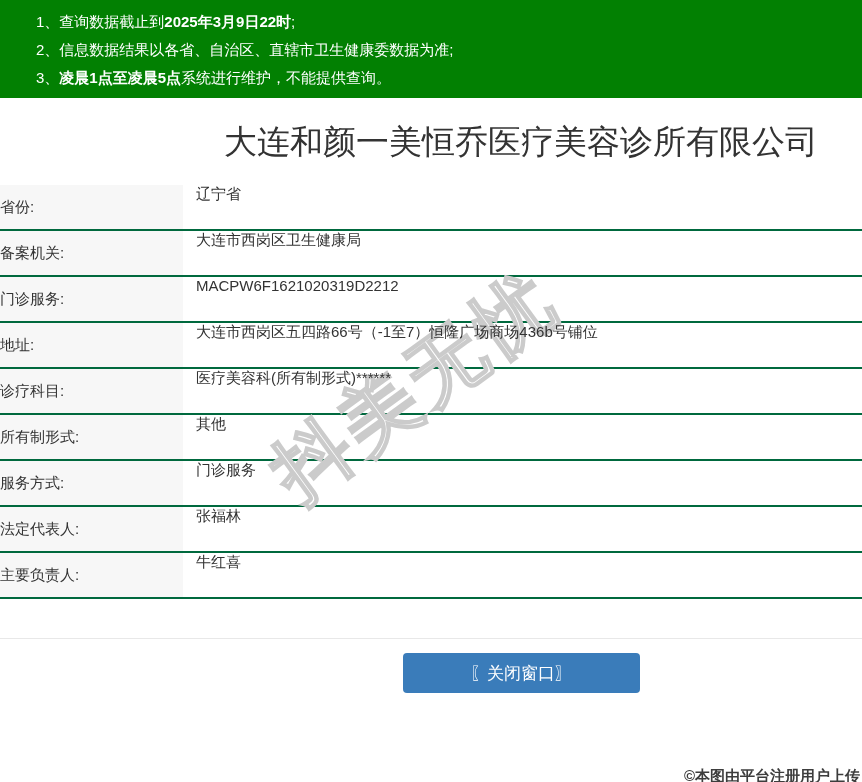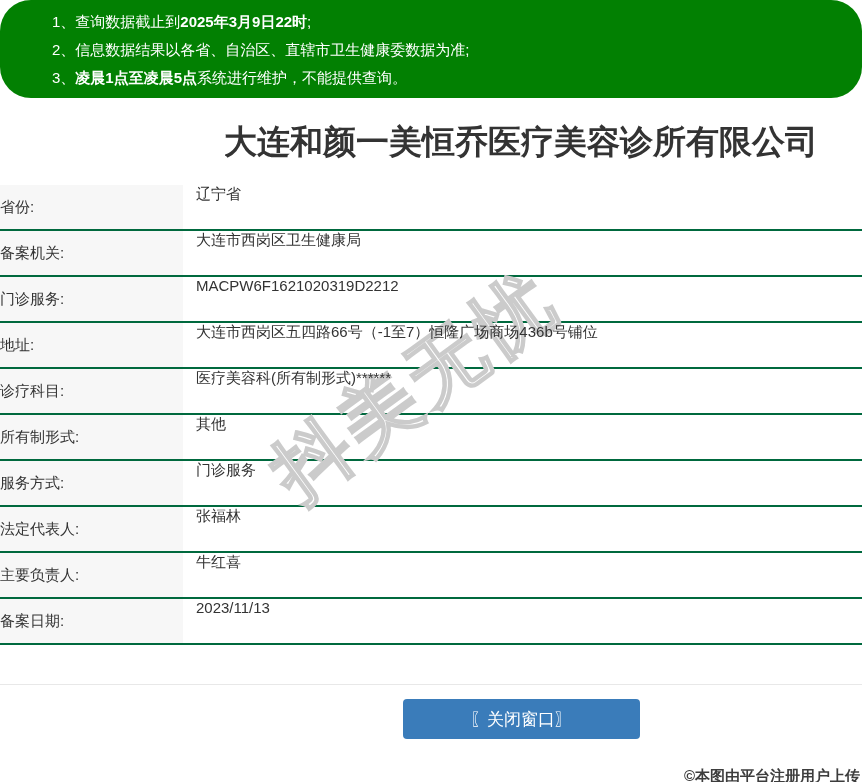--- a/index.html
+++ b/index.html
@@ -9,27 +9,27 @@
   }
   *{box-sizing:border-box;}
   html,body{margin:0;padding:0;}
   body{
     width:862px;height:782px;overflow:hidden;position:relative;
     background:#fff;font-family:"Liberation Sans",sans-serif;color:#333;
   }
   
   .notice-bar{
     background:var(--header-green);height:98px;width:100%;
-    color:#fff;font-size:15px;padding:8px 10px 0 52px;border-radius:31px;
+    color:#fff;font-size:15px;padding:8px 10px 0 36px;
   }
   .notice-line{line-height:28px;white-space:nowrap;}
   .notice-line .bold{font-weight:bold;}
   
   .title-wrap{margin-left:180px;width:682px;text-align:center;padding-top:22px;}
-  .page-title{font-size:33px;line-height:44px;font-weight:700;color:#333;margin:0;}
+  .page-title{font-size:33px;line-height:44px;font-weight:400;color:#333;margin:0;}
   
   .filing-table{margin-top:21px;width:862px;}
   .row{display:flex;height:46px;align-items:stretch;border-bottom:2px solid var(--row-line-green);}
   .cell-label{
     width:183px;flex-shrink:0;background:#f7f7f7;
     display:flex;align-items:center;font-size:15px;color:#333;
   }
   .cell-value{
     display:flex;padding-left:13px;font-size:15px;color:#333;
   }
@@ -134,28 +134,20 @@
       </div>
   </div>
   <div class="row">
     <div class="cell-label">
         <span>主要负责人:</span>
       </div>
     <div class="cell-value">
         <span>牛红喜</span>
       </div>
   </div>
-  <div class="row">
-    <div class="cell-label">
-        <span>备案日期:</span>
-      </div>
-    <div class="cell-value">
-        <span>2023/11/13</span>
-      </div>
-  </div>
 </div>
 
 <hr class="bottom-divider">
 
 <div class="footer-row">
   <button class="close-btn">〖关闭窗口〗</button>
 </div>
 
 <div class="watermark">抖美无忧</div>
 

